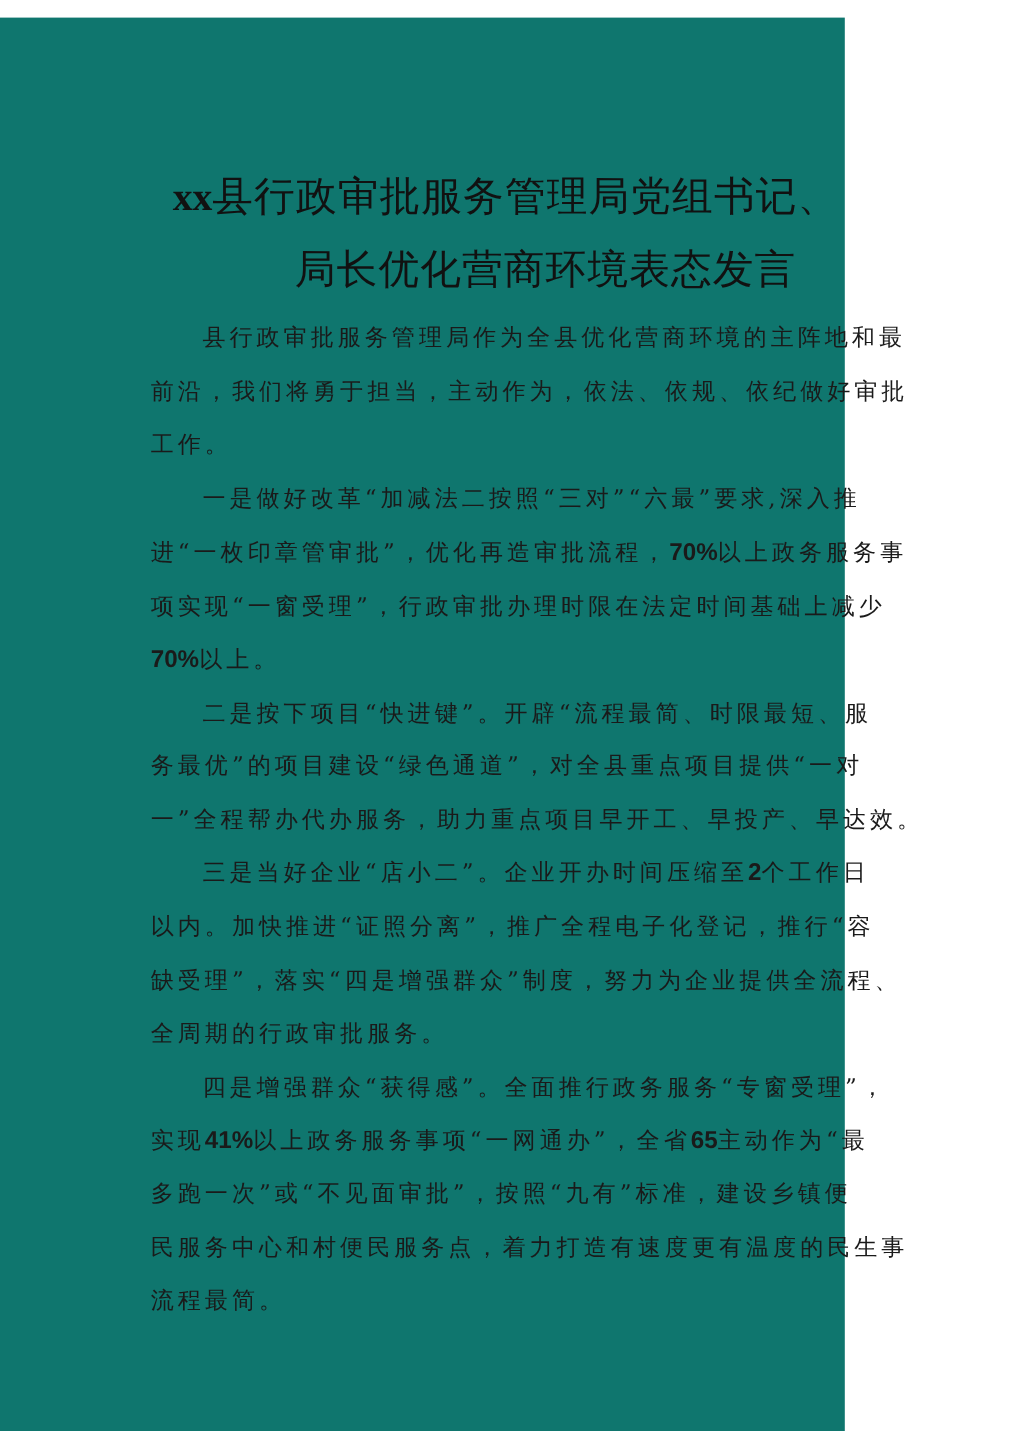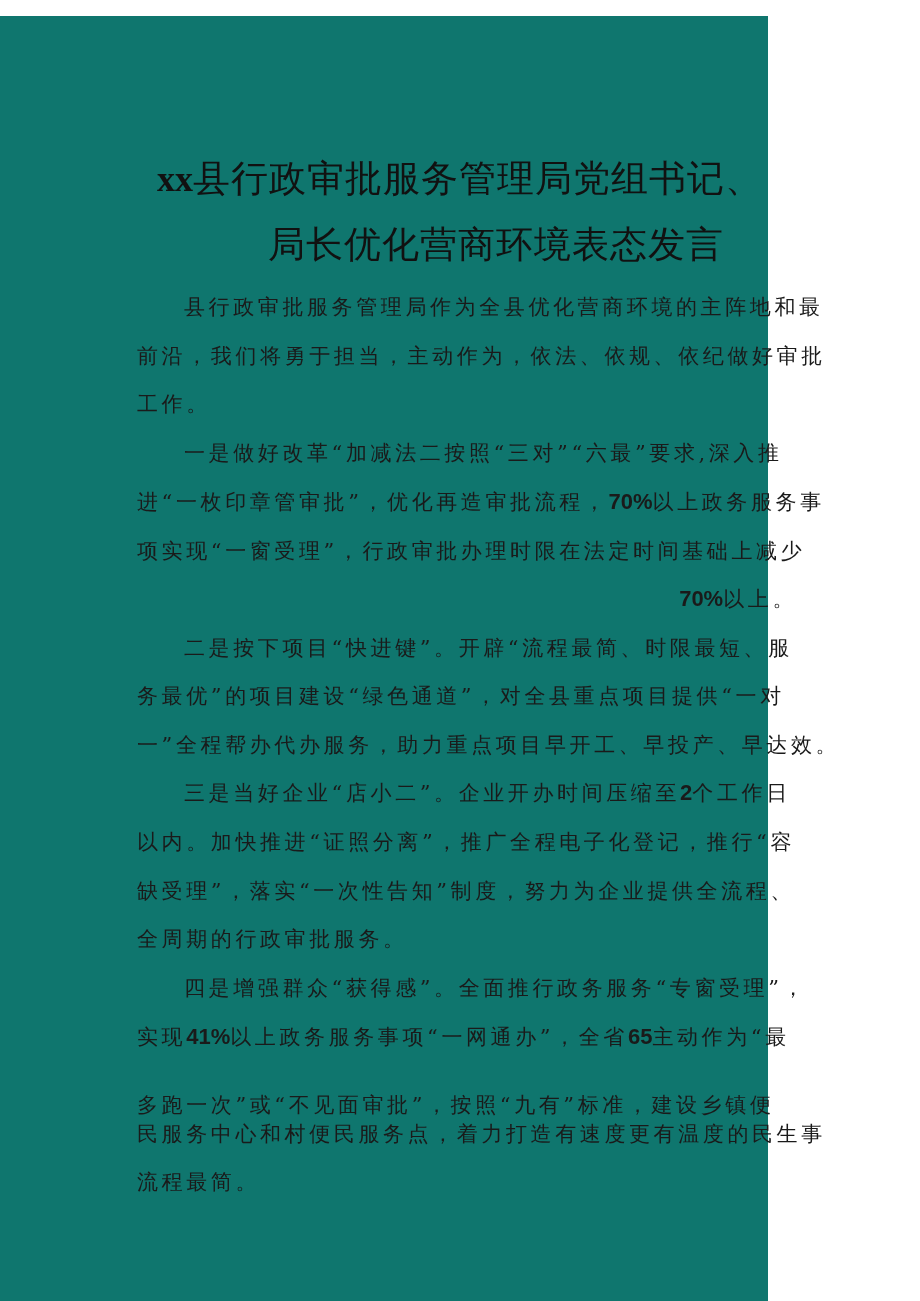--- a/index.html
+++ b/index.html
@@ -76,37 +76,37 @@
   <div>
     <div class="body-line indent" style="top:277px;">县行政审批服务管理局作为全县优化营商环境的主阵地和最</div>
     <div class="body-line" style="top:326px;">前沿，我们将勇于担当，主动作为，依法、依规、依纪做好审批</div>
     <div class="body-line" style="top:374px;">工作。</div>
   </div>
 
   <div>
     <div class="body-line indent" style="top:423px;">一是做好改革“加减法二按照“三对”“六最”要求,深入推</div>
     <div class="body-line" style="top:472px;text-align:center;"><span>进“一枚印章管审批”，优化再造审批流程，</span><span class="num">70%</span><span>以上政务服务事</span></div>
     <div class="body-line" style="top:521px;">项实现“一窗受理”，行政审批办理时限在法定时间基础上减少</div>
-    <div class="body-line" style="top:569px;text-align:right;"><span class="num">70%</span><span>以上。</span></div>
+    <div class="body-line" style="top:569px;"><span class="num">70%</span><span>以上。</span></div>
   </div>
 
   <div>
     <div class="body-line indent" style="top:618px;">二是按下项目“快进键”。开辟“流程最简、时限最短、服</div>
     <div class="body-line" style="top:666px;">务最优”的项目建设“绿色通道”，对全县重点项目提供“一对</div>
     <div class="body-line" style="top:715px;">一”全程帮办代办服务，助力重点项目早开工、早投产、早达效。</div>
   </div>
 
   <div>
     <div class="body-line indent" style="top:763px;"><span>三是当好企业“店小二”。企业开办时间压缩至</span><span class="num">2</span><span>个工作日</span></div>
     <div class="body-line" style="top:812px;">以内。加快推进“证照分离”，推广全程电子化登记，推行“容</div>
-    <div class="body-line" style="top:861px;">缺受理”，落实“一次性告知”制度，努力为企业提供全流程、</div>
+    <div class="body-line" style="top:861px;">缺受理”，落实“四是增强群众”制度，努力为企业提供全流程、</div>
     <div class="body-line" style="top:909px;">全周期的行政审批服务。</div>
   </div>
 
   <div>
     <div class="body-line indent" style="top:958px;">四是增强群众“获得感”。全面推行政务服务“专窗受理”，</div>
     <div class="body-line" style="top:1007px;"><span>实现</span><span class="num">41%</span><span>以上政务服务事项“一网通办”，全省</span><span class="num">65</span><span>主动作为“最</span></div>
-    <div class="body-line" style="top:1055px;margin-top:20px;">多跑一次”或“不见面审批”，按照“九有”标准，建设乡镇便</div>
+    <div class="body-line" style="top:1055px;">多跑一次”或“不见面审批”，按照“九有”标准，建设乡镇便</div>
     <div class="body-line" style="top:1104px;">民服务中心和村便民服务点，着力打造有速度更有温度的民生事</div>
     <div class="body-line" style="top:1152px;">流程最简。</div>
   </div>
 
 </div>
 
 </body></html>

